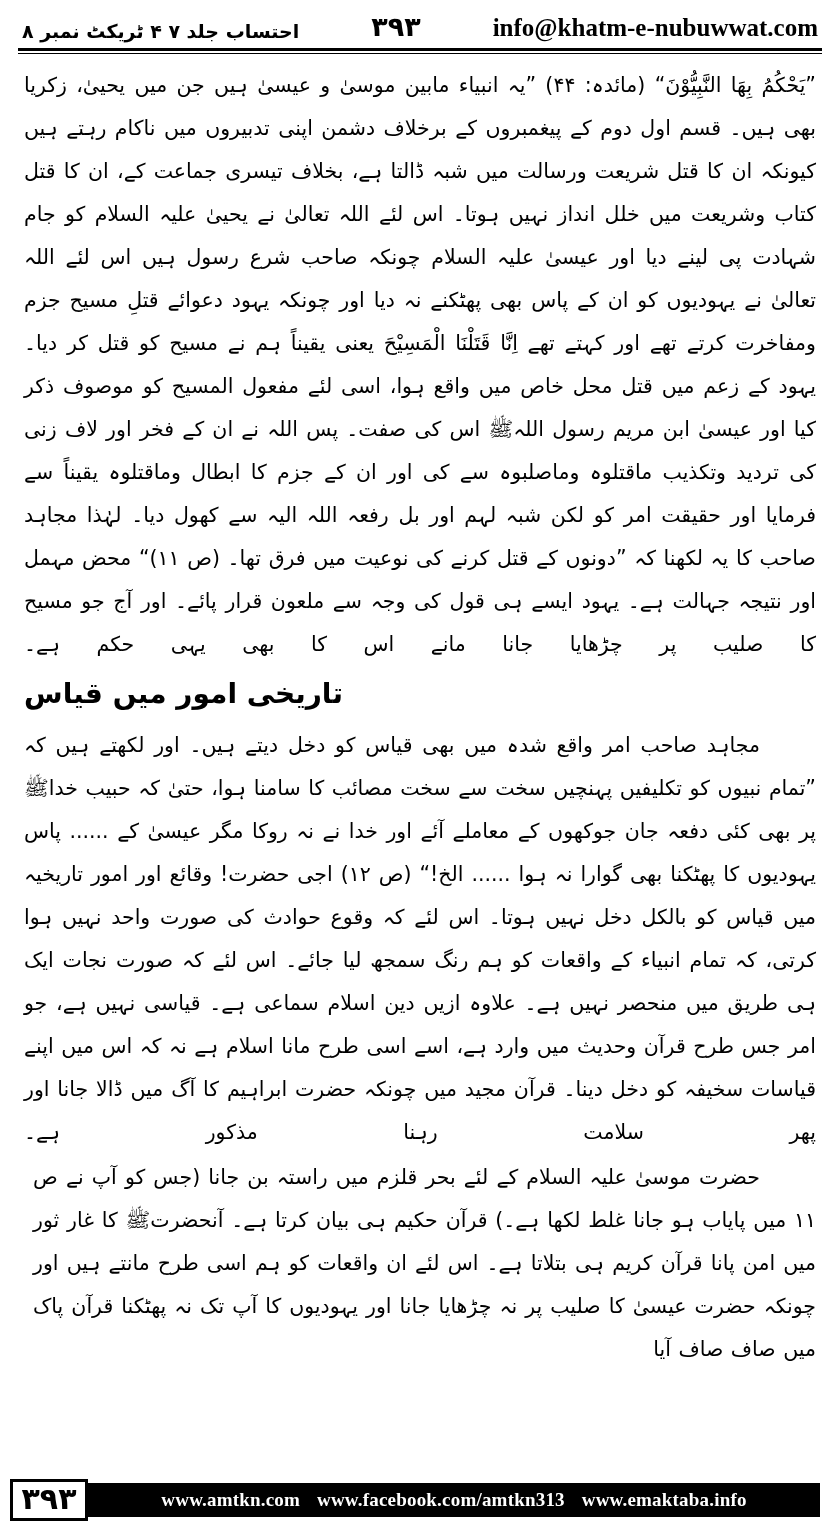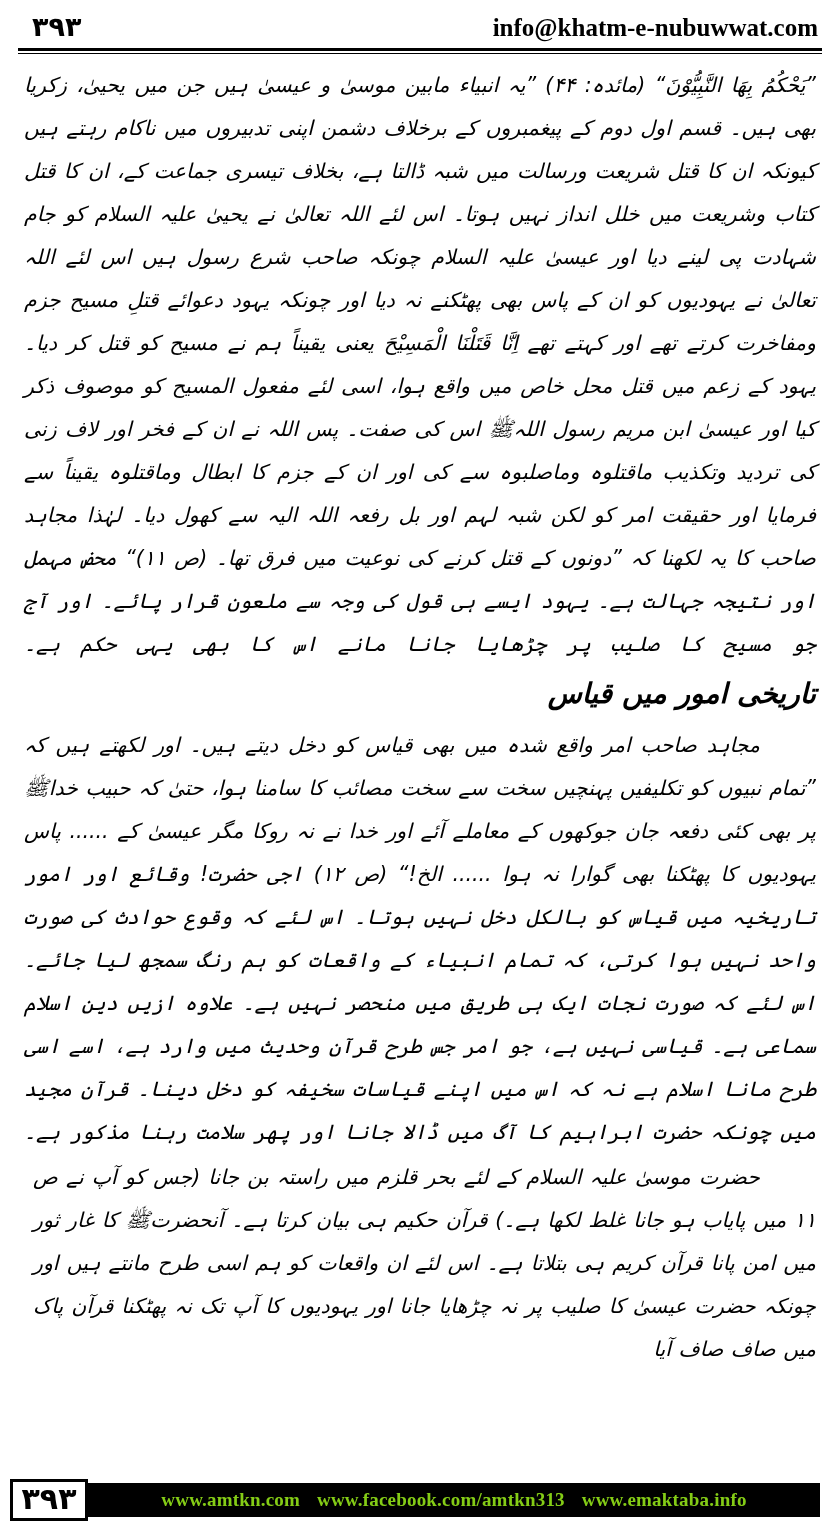--- a/index.html
+++ b/index.html
@@ -61,21 +61,20 @@
     margin: 2px 2px 0 2px;
   }
   .header-rule.thin {
     border-top: 1px solid #000;
     margin-top: 2px;
   }
 
   
   .body-area {
     padding: 10px 8px 0 8px;
-    font-style: italic;
   }
   p.para {
     margin: 0 0 2px 0;
     font-family: "DejaVu Sans", sans-serif;
     font-size: 20.5px;
     line-height: 43px;
     text-align: justify;
     text-align-last: justify;
     direction: rtl;
     word-spacing: 1px;
@@ -84,21 +83,21 @@
     text-align-last: right;
     margin-left: 9px;
   }
   p.para.indent {
     text-indent: 56px;
   }
   .section-heading {
     font-family: "DejaVu Sans", sans-serif;
     font-size: 28px;
     font-weight: 700;
-    text-align: right;
+    text-align: left;
     direction: rtl;
     margin: 6px 0 8px 0;
     line-height: 44px;
   }
 
   
   .page-footer {
     position: absolute;
     left: 0;
     right: 0;
@@ -116,21 +115,21 @@
     font-weight: 700;
     border: 3px solid #000;
     padding: 2px 8px 4px 8px;
     line-height: 30px;
     min-width: 56px;
     text-align: center;
   }
   .footer-bar {
     flex: 1;
     background: #000;
-    color: #84cc16;
+    color: #ffffff;
     margin-right: 10px;
     height: 34px;
     display: flex;
     align-items: center;
     justify-content: center;
     direction: ltr;
   }
   .footer-links {
     font-family: "Liberation Serif", serif;
     font-size: 19px;
@@ -143,20 +142,21 @@
   }
 </style>
 </head>
 <body>
 
 <div class="page">
 
   <div class="page-header">
     <div class="header-left">info@khatm-e-nubuwwat.com</div>
     <div class="header-page-number">۳۹۳</div>
+    <div class="header-right">احتساب جلد ۷ ۴ ٹریکٹ نمبر ۸</div>
   </div>
   <hr class="header-rule">
   <hr class="header-rule thin">
 
   <div class="body-area">
     <p class="para">”یَحْکُمُ بِھَا النَّبِیُّوْنَ“ (مائدہ: ۴۴) ”یہ انبیاء مابین موسیٰ و عیسیٰ ہیں جن میں یحییٰ، زکریا بھی ہیں۔ قسم اول دوم کے پیغمبروں کے برخلاف دشمن اپنی تدبیروں میں ناکام رہتے ہیں کیونکہ ان کا قتل شریعت ورسالت میں شبہ ڈالتا ہے، بخلاف تیسری جماعت کے، ان کا قتل کتاب وشریعت میں خلل انداز نہیں ہوتا۔ اس لئے اللہ تعالیٰ نے یحییٰ علیہ السلام کو جام شہادت پی لینے دیا اور عیسیٰ علیہ السلام چونکہ صاحب شرع رسول ہیں اس لئے اللہ تعالیٰ نے یہودیوں کو ان کے پاس بھی پھٹکنے نہ دیا اور چونکہ یہود دعوائے قتلِ مسیح جزم ومفاخرت کرتے تھے اور کہتے تھے اِنَّا قَتَلْنَا الْمَسِیْحَ یعنی یقیناً ہم نے مسیح کو قتل کر دیا۔ یہود کے زعم میں قتل محل خاص میں واقع ہوا، اسی لئے مفعول المسیح کو موصوف ذکر کیا اور عیسیٰ ابن مریم رسول اللہﷺ اس کی صفت۔ پس اللہ نے ان کے فخر اور لاف زنی کی تردید وتکذیب ماقتلوہ وماصلبوہ سے کی اور ان کے جزم کا ابطال وماقتلوہ یقیناً سے فرمایا اور حقیقت امر کو لکن شبہ لہم اور بل رفعہ اللہ الیہ سے کھول دیا۔ لہٰذا مجاہد صاحب کا یہ لکھنا کہ ”دونوں کے قتل کرنے کی نوعیت میں فرق تھا۔ (ص ۱۱)“ محض مہمل اور نتیجہ جہالت ہے۔ یہود ایسے ہی قول کی وجہ سے ملعون قرار پائے۔ اور آج جو مسیح کا صلیب پر چڑھایا جانا مانے اس کا بھی یہی حکم ہے۔</p>
 
     <div class="section-heading">تاریخی امور میں قیاس</div>
 
     <p class="para indent">مجاہد صاحب امر واقع شدہ میں بھی قیاس کو دخل دیتے ہیں۔ اور لکھتے ہیں کہ ”تمام نبیوں کو تکلیفیں پہنچیں سخت سے سخت مصائب کا سامنا ہوا، حتیٰ کہ حبیب خداﷺ پر بھی کئی دفعہ جان جوکھوں کے معاملے آئے اور خدا نے نہ روکا مگر عیسیٰ کے ...... پاس یہودیوں کا پھٹکنا بھی گوارا نہ ہوا ...... الخ!“ (ص ۱۲) اجی حضرت! وقائع اور امور تاریخیہ میں قیاس کو بالکل دخل نہیں ہوتا۔ اس لئے کہ وقوع حوادث کی صورت واحد نہیں ہوا کرتی، کہ تمام انبیاء کے واقعات کو ہم رنگ سمجھ لیا جائے۔ اس لئے کہ صورت نجات ایک ہی طریق میں منحصر نہیں ہے۔ علاوہ ازیں دین اسلام سماعی ہے۔ قیاسی نہیں ہے، جو امر جس طرح قرآن وحدیث میں وارد ہے، اسے اسی طرح مانا اسلام ہے نہ کہ اس میں اپنے قیاسات سخیفہ کو دخل دینا۔ قرآن مجید میں چونکہ حضرت ابراہیم کا آگ میں ڈالا جانا اور پھر سلامت رہنا مذکور ہے۔</p>

